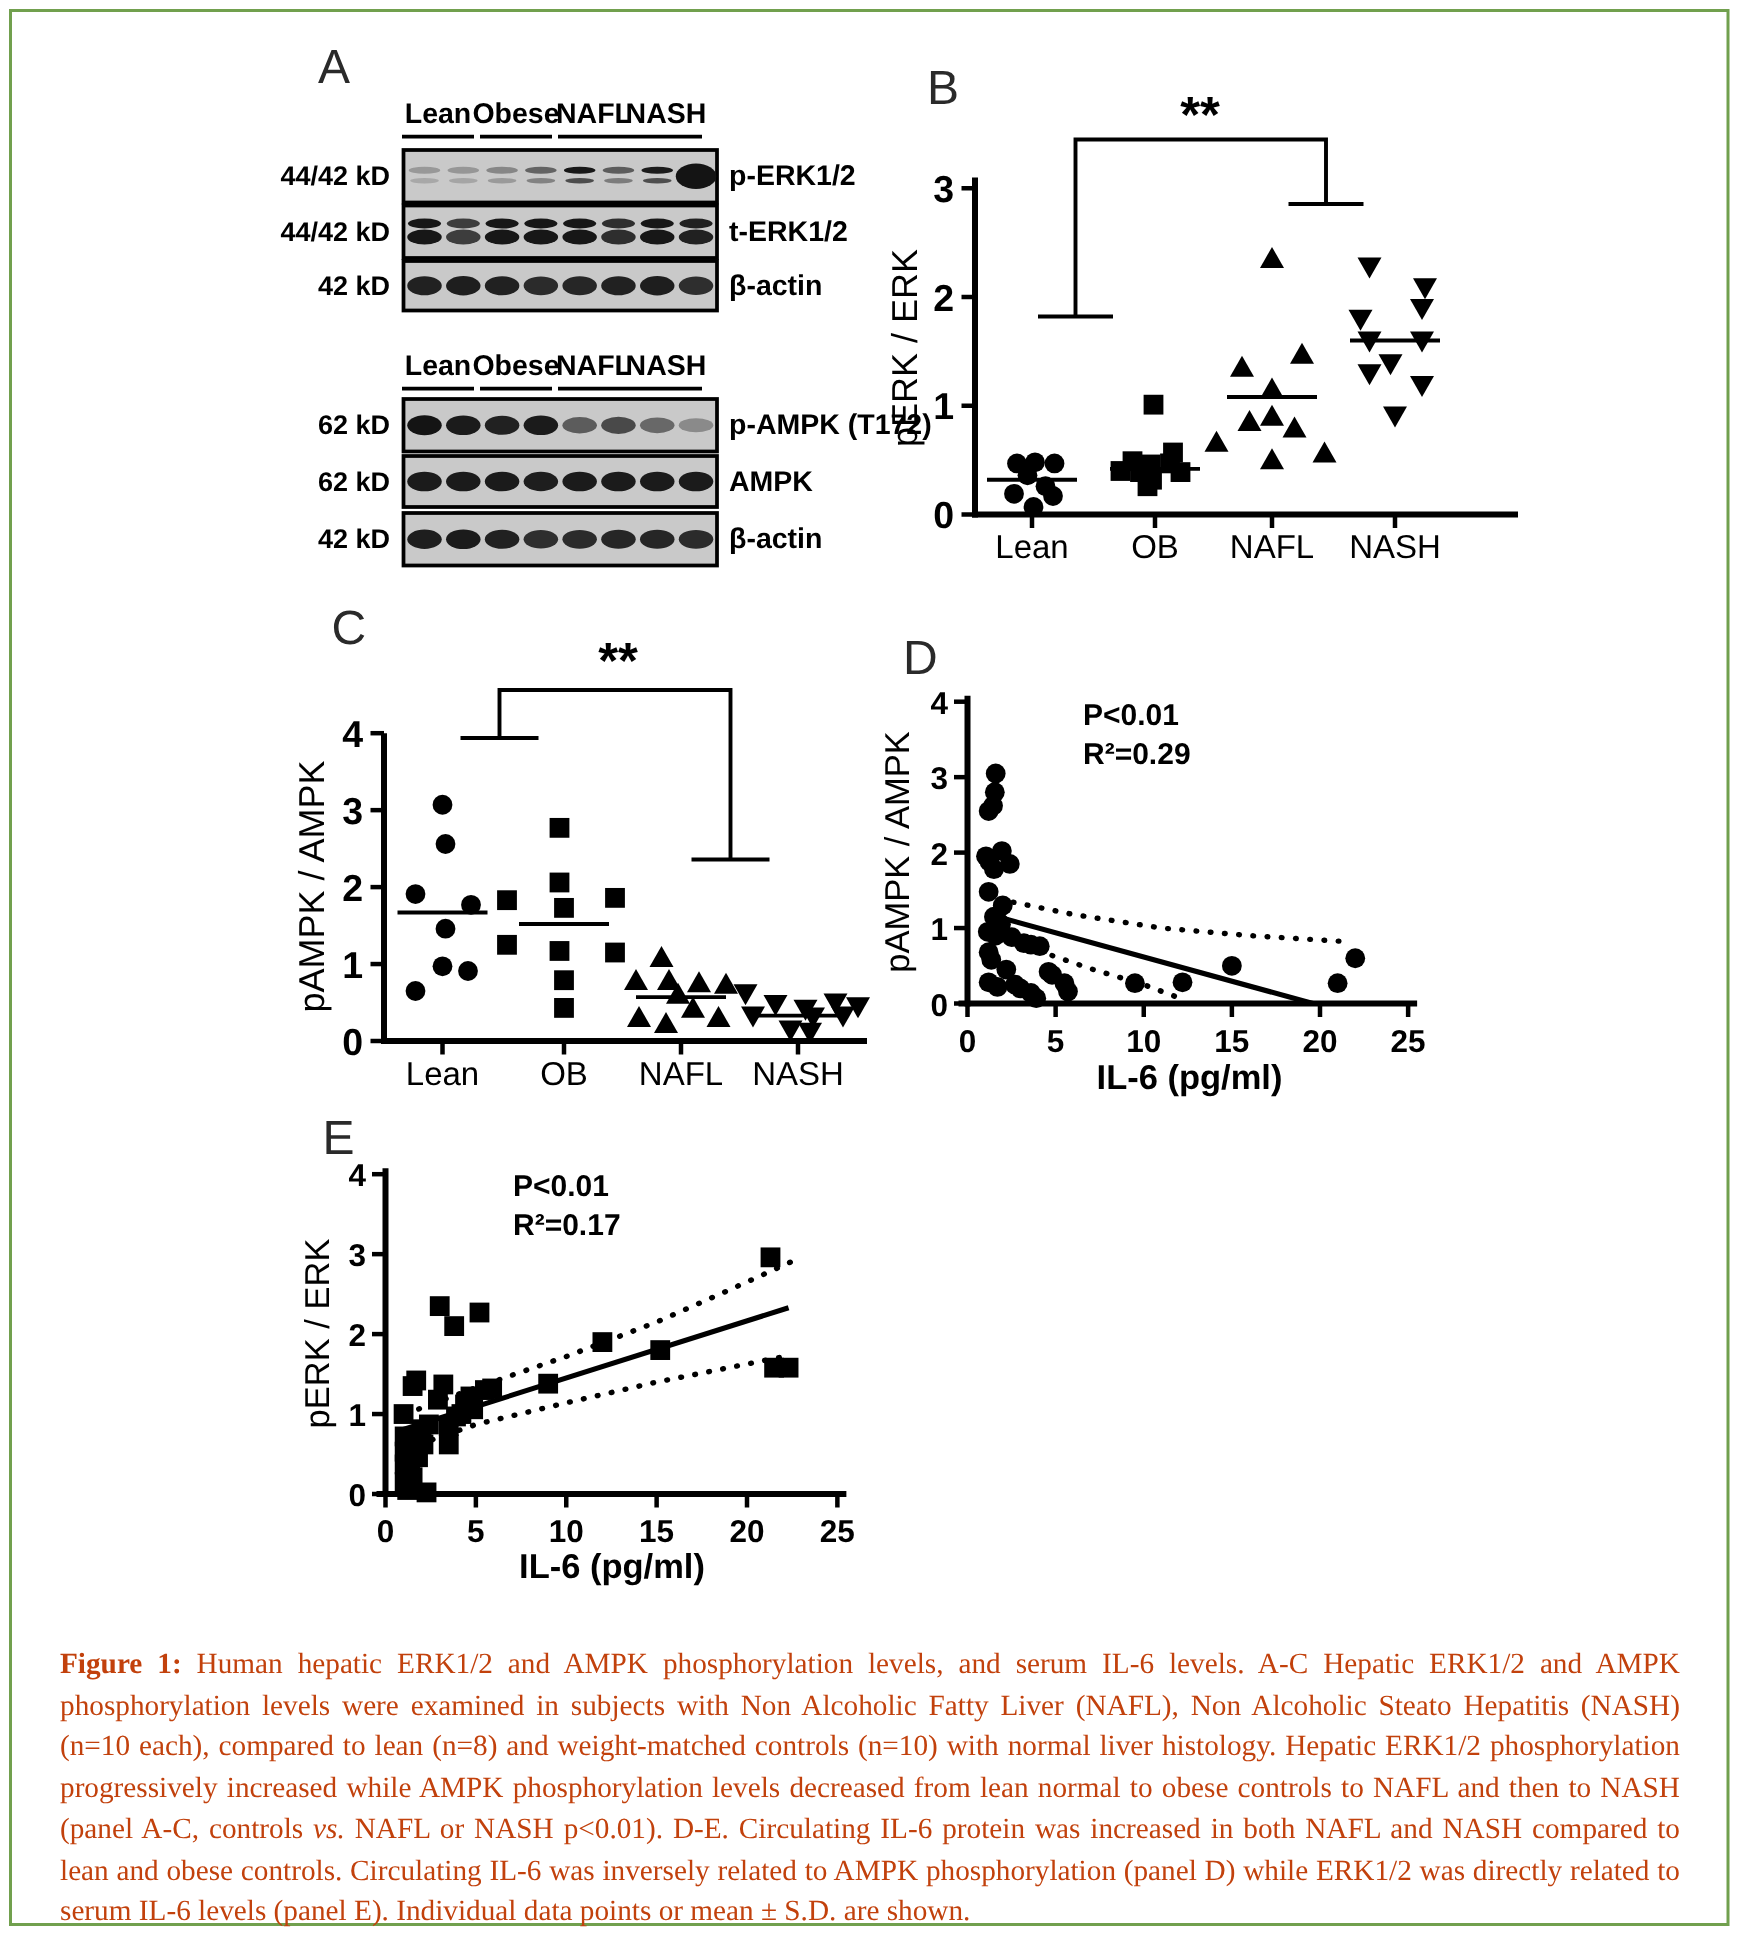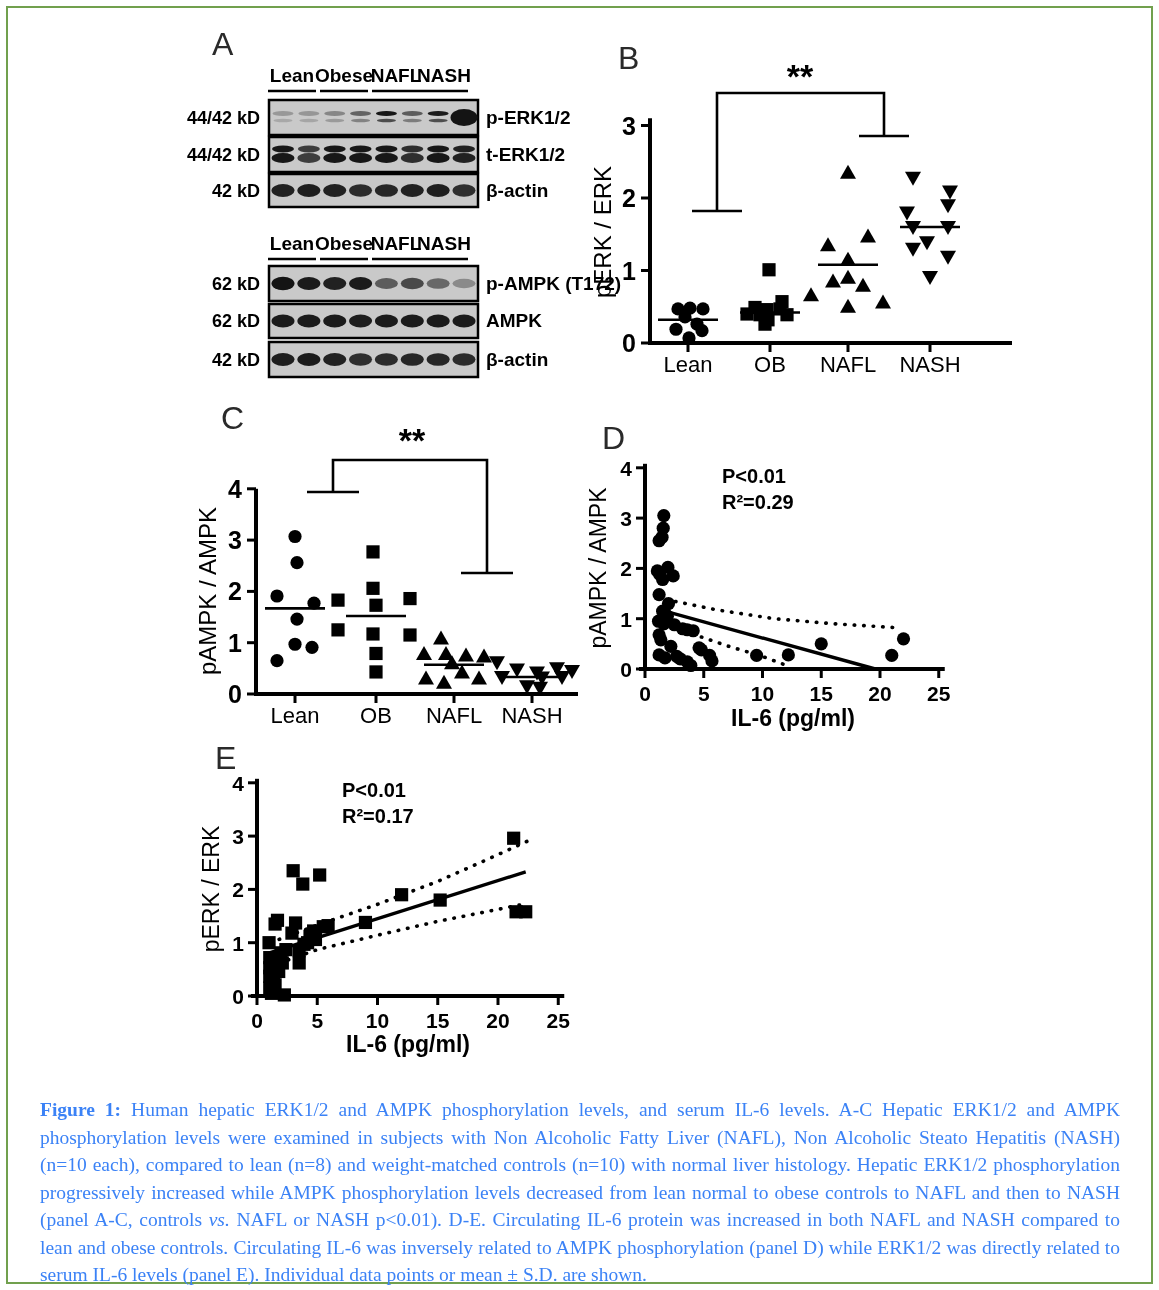--- a/index.html
+++ b/index.html
@@ -3,21 +3,21 @@
 <meta charset="utf-8">
 <style>
   html,body{margin:0;padding:0;background:#ffffff;}
   .page{position:relative;width:1159px;height:1290px;background:#ffffff;overflow:hidden;
         font-family:"Liberation Sans",sans-serif;}
   .border-frame{position:absolute;left:6px;top:6px;right:6px;bottom:6px;border:2px solid #71a04e;pointer-events:none;}
   .plabel{position:absolute;font-size:32px;color:#2a2a2a;font-family:"Liberation Sans",sans-serif;}
   #chartsvg{position:absolute;left:0;top:0;}
   .caption{position:absolute;left:40px;top:1096px;width:1080px;
            font-family:"Liberation Serif",serif;font-size:19.5px;line-height:27.5px;
-           color:#3b82f6;text-align:justify;}
+           color:#c2410c;text-align:justify;}
   .caption .b{font-weight:bold;}
   .caption .i{font-style:italic;}
 </style>
 </head>
 <body>
 
 <div class="page">
   <div class="border-frame" style="border-color: rgb(113, 160, 78);"></div>
 
   <div class="plabel" style="left:212px;top:26px;">A</div>

